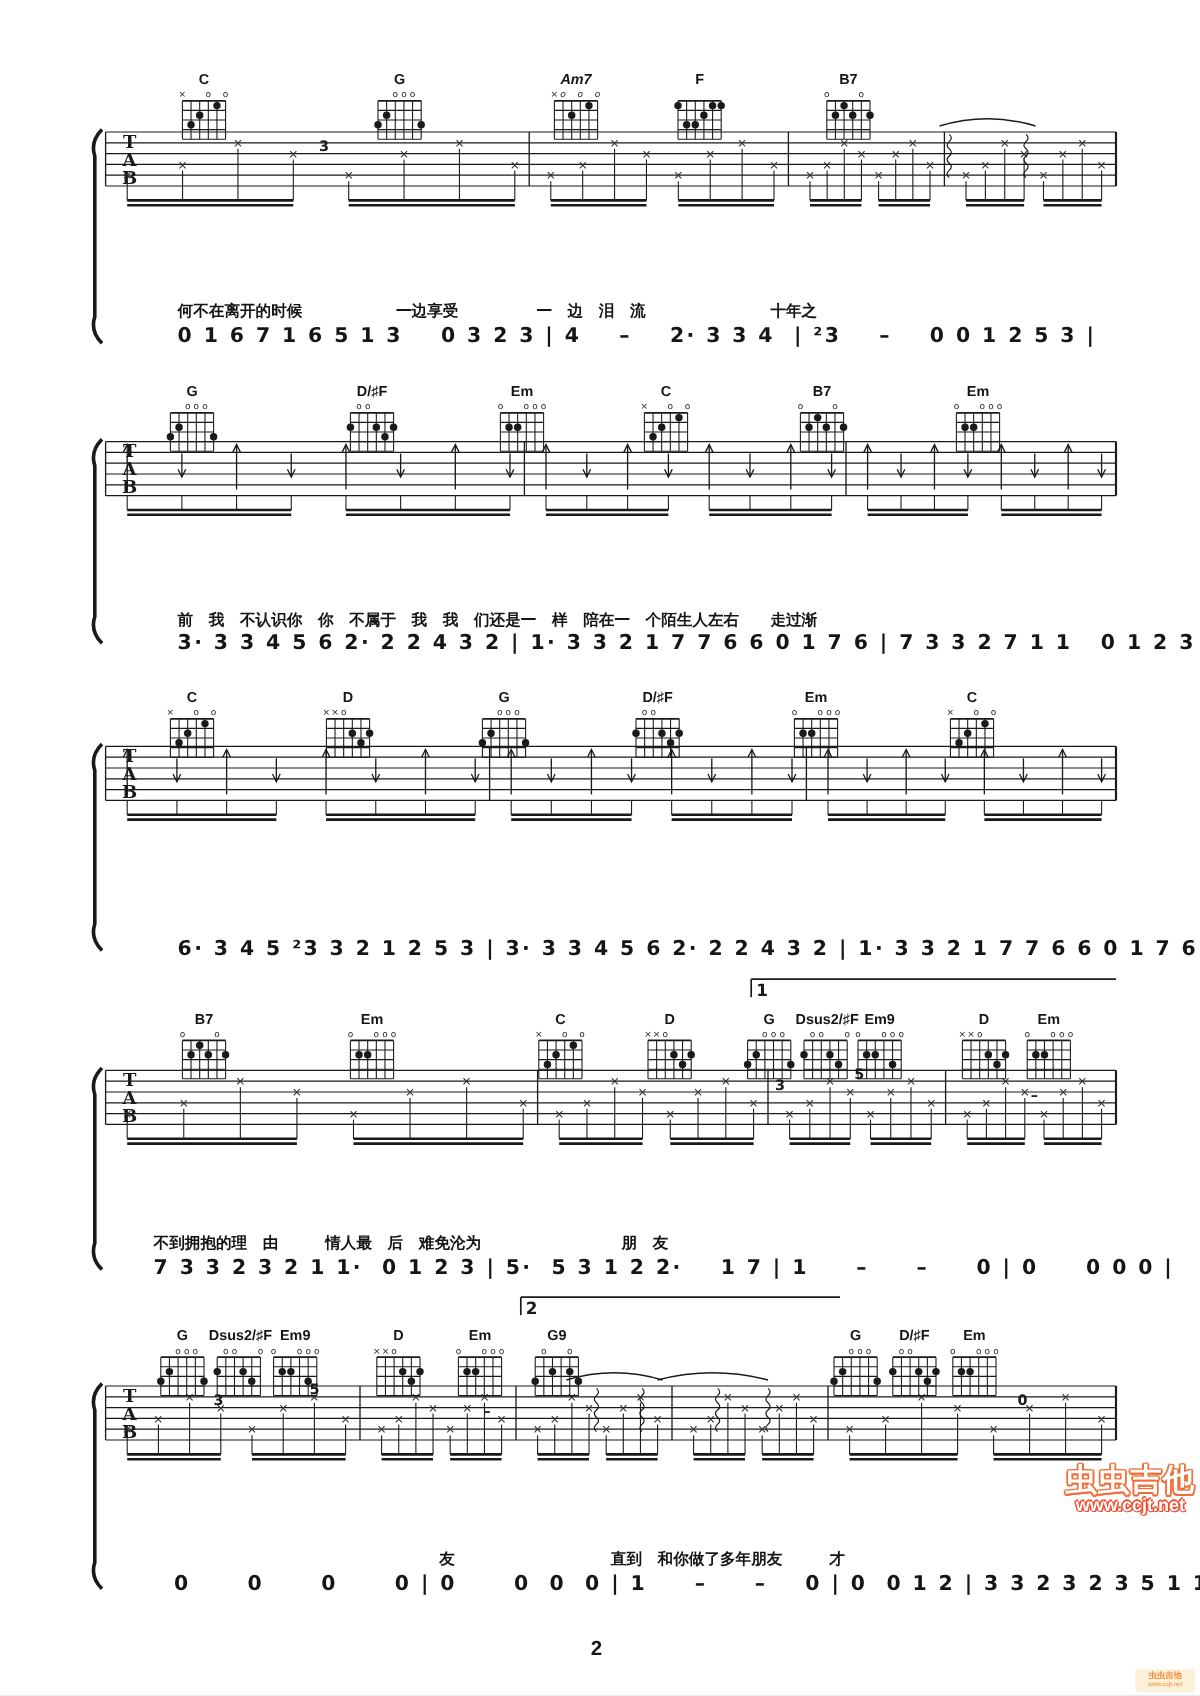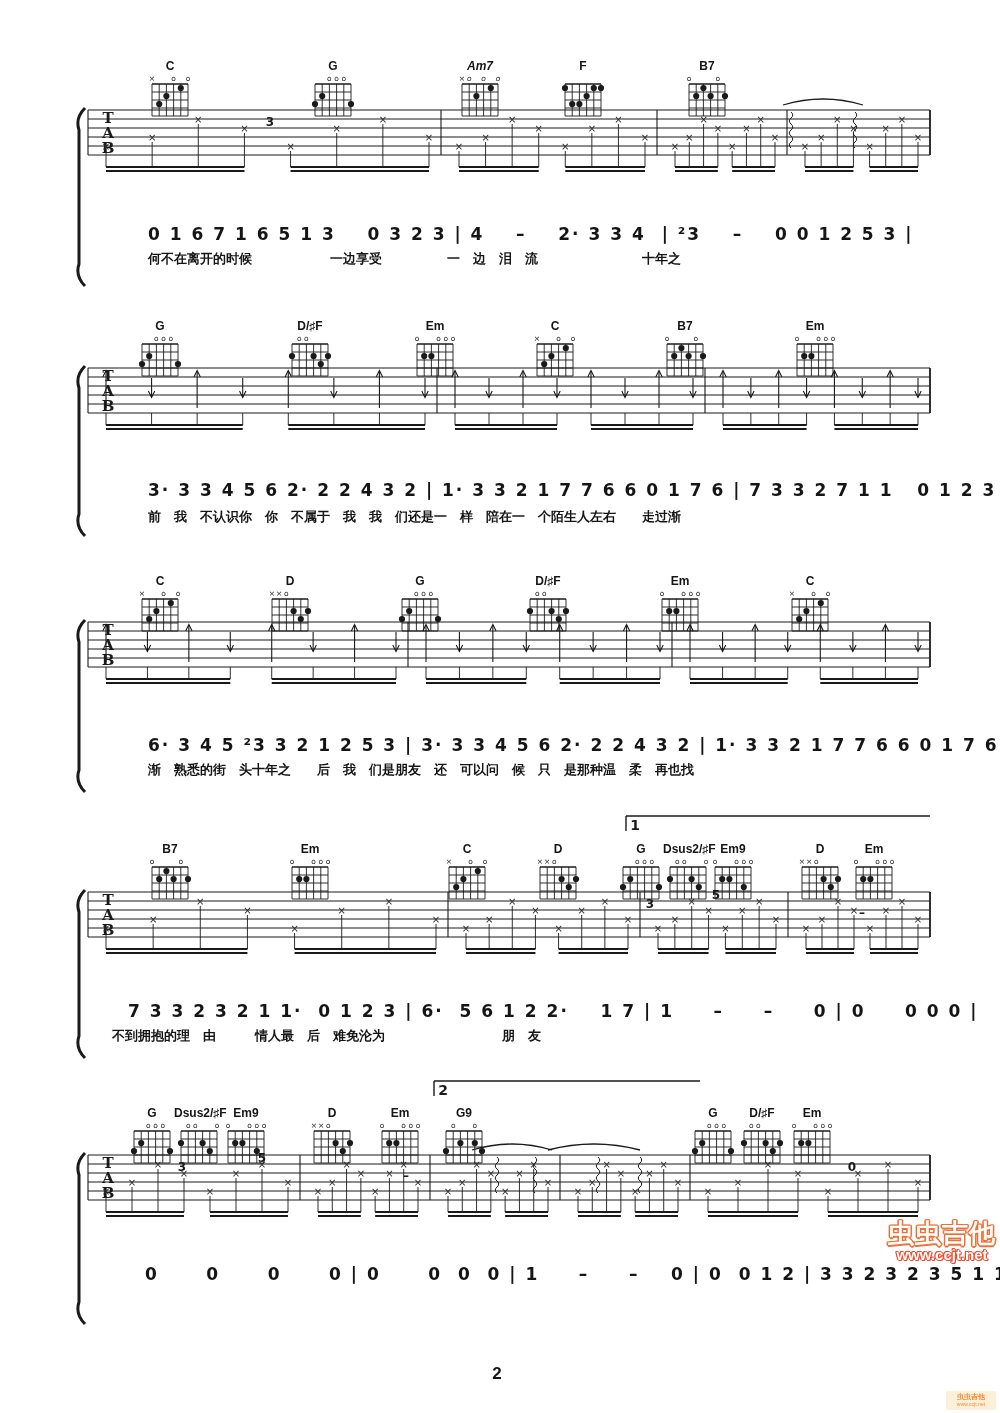--- a/index.html
+++ b/index.html
@@ -3,21 +3,21 @@
 <meta charset="utf-8">
 <style>
   html,body{margin:0;padding:0;background:#dcdcdc;}
   .page{position:relative;width:1000px;height:1413px;background:#ffffff;overflow:hidden;
         font-family:"Liberation Sans",sans-serif;color:#151515;}
   svg.overlay{position:absolute;left:0;top:0;}
   .chord{position:absolute;width:50px;text-align:center;}
   .chord .lbl{font-size:12px;font-weight:bold;line-height:12px;white-space:nowrap;
               font-family:"Liberation Sans",sans-serif;}
   .numline{position:absolute;font-family:"DejaVu Sans",sans-serif;font-weight:bold;
-           font-size:17px;letter-spacing:2px;white-space:pre;}
+           font-size:17px;letter-spacing:2px;white-space:pre;margin-top:46px;}
   .lyrline{position:absolute;font-weight:bold;font-size:13px;white-space:pre;letter-spacing:0px;}
   .pagenum{position:absolute;left:482px;top:1364px;width:30px;text-align:center;
            font-size:17px;font-weight:bold;}
   .wm{position:absolute;left:884px;top:1220px;width:116px;text-align:center;line-height:1.05;}
   .wm .wm-name{font-size:26px;font-weight:bold;letter-spacing:1px;color:#ffffff;
       text-shadow:1.5px 0 0 #ee7038,-1.5px 0 0 #ee7038,0 1.5px 0 #ee7038,0 -1.5px 0 #ee7038,
                   1px 1px 0 #ee7038,-1px -1px 0 #ee7038,1px -1px 0 #ee7038,-1px 1px 0 #ee7038;}
   .wm .wm-url{font-size:15px;font-weight:bold;color:#ffffff;
       text-shadow:1.2px 0 0 #ef4e30,-1.2px 0 0 #ef4e30,0 1.2px 0 #ef4e30,0 -1.2px 0 #ef4e30,
                   1px 1px 0 #ef4e30,-1px -1px 0 #ef4e30;}
@@ -887,21 +887,20 @@
         <line x1="14.2" y1="12" x2="14.2" y2="44" stroke="#1a1a1a" stroke-width="0.9"></line>
         <line x1="21.4" y1="12" x2="21.4" y2="44" stroke="#1a1a1a" stroke-width="0.9"></line>
         <line x1="28.6" y1="12" x2="28.6" y2="44" stroke="#1a1a1a" stroke-width="0.9"></line>
         <line x1="35.8" y1="12" x2="35.8" y2="44" stroke="#1a1a1a" stroke-width="0.9"></line>
         <line x1="43" y1="12" x2="43" y2="44" stroke="#1a1a1a" stroke-width="0.9"></line>
         <circle cx="14.2" cy="32" r="3.1" fill="#1a1a1a"></circle>
         <circle cx="21.4" cy="24" r="3.1" fill="#1a1a1a"></circle>
         <circle cx="35.8" cy="16" r="3.1" fill="#1a1a1a"></circle>
       </svg></div>
     <div class="numline" style="left: 148px; top: 735px;">6· 3 4 5 ²3 3 2 1 2 5 3 | 3· 3 3 4 5 6 2· 2 2 4 3 2 | 1· 3 3 2 1 7 7 6 6 0 1 7 6 |</div>
-    <div class="lyrline" style="left: 148px; top: 761px;">渐　熟悉的街　头十年之　　后　我　们是朋友　还　可以问　候　只　是那种温　柔　再也找</div>
     <div class="chord" style="left: 145px; top: 843px;"><div class="lbl">B7</div><svg width="50" height="48">
         <text x="7" y="9" font-size="7.5" text-anchor="middle" fill="#1a1a1a" font-family="&quot;DejaVu Sans&quot;,sans-serif">o</text>
         <text x="35.8" y="9" font-size="7.5" text-anchor="middle" fill="#1a1a1a" font-family="&quot;DejaVu Sans&quot;,sans-serif">o</text>
         <line x1="7" y1="12" x2="43" y2="12" stroke="#1a1a1a" stroke-width="1.4"></line>
         <line x1="7" y1="20" x2="43" y2="20" stroke="#1a1a1a" stroke-width="0.9"></line>
         <line x1="7" y1="28" x2="43" y2="28" stroke="#1a1a1a" stroke-width="0.9"></line>
         <line x1="7" y1="36" x2="43" y2="36" stroke="#1a1a1a" stroke-width="0.9"></line>
         <line x1="7" y1="44" x2="43" y2="44" stroke="#1a1a1a" stroke-width="0.9"></line>
         <line x1="7" y1="12" x2="7" y2="44" stroke="#1a1a1a" stroke-width="0.9"></line>
         <line x1="14.2" y1="12" x2="14.2" y2="44" stroke="#1a1a1a" stroke-width="0.9"></line>
@@ -1060,22 +1059,22 @@
         <line x1="7" y1="44" x2="43" y2="44" stroke="#1a1a1a" stroke-width="0.9"></line>
         <line x1="7" y1="12" x2="7" y2="44" stroke="#1a1a1a" stroke-width="0.9"></line>
         <line x1="14.2" y1="12" x2="14.2" y2="44" stroke="#1a1a1a" stroke-width="0.9"></line>
         <line x1="21.4" y1="12" x2="21.4" y2="44" stroke="#1a1a1a" stroke-width="0.9"></line>
         <line x1="28.6" y1="12" x2="28.6" y2="44" stroke="#1a1a1a" stroke-width="0.9"></line>
         <line x1="35.8" y1="12" x2="35.8" y2="44" stroke="#1a1a1a" stroke-width="0.9"></line>
         <line x1="43" y1="12" x2="43" y2="44" stroke="#1a1a1a" stroke-width="0.9"></line>
         <circle cx="14.2" cy="24" r="3.1" fill="#1a1a1a"></circle>
         <circle cx="21.4" cy="24" r="3.1" fill="#1a1a1a"></circle>
       </svg></div>
-    <div class="numline" style="left: 128px; top: 1001px;">7 3 3 2 3 2 1 1·  0 1 2 3 | 6·  5 6 1 2 2·    1 7 | 1     –     –     0 | 0     0 0 0 |</div>
-    <div class="lyrline" style="left: 112px; top: 1027px;">不到拥抱的理　由　　　情人最　后　难免沦为　　　　　　　　　朋　友</div>
+    <div class="numline" style="left: 128px; top: 1001px;">7 3 3 2 3 2 1 1·  0 1 2 3 | 5·  5 3 1 2 2·    1 7 | 1     –     –     0 | 0     0 0 0 |</div>
+    <div class="lyrline" style="left: 128px; top: 1027px;">不到拥抱的理　由　　　情人最　后　难免沦为　　　　　　　　　朋　友</div>
     <div class="chord" style="left: 127px; top: 1107px;"><div class="lbl">G</div><svg width="50" height="48">
         <text x="21.4" y="9" font-size="7.5" text-anchor="middle" fill="#1a1a1a" font-family="&quot;DejaVu Sans&quot;,sans-serif">o</text>
         <text x="28.6" y="9" font-size="7.5" text-anchor="middle" fill="#1a1a1a" font-family="&quot;DejaVu Sans&quot;,sans-serif">o</text>
         <text x="35.8" y="9" font-size="7.5" text-anchor="middle" fill="#1a1a1a" font-family="&quot;DejaVu Sans&quot;,sans-serif">o</text>
         <line x1="7" y1="12" x2="43" y2="12" stroke="#1a1a1a" stroke-width="1.4"></line>
         <line x1="7" y1="20" x2="43" y2="20" stroke="#1a1a1a" stroke-width="0.9"></line>
         <line x1="7" y1="28" x2="43" y2="28" stroke="#1a1a1a" stroke-width="0.9"></line>
         <line x1="7" y1="36" x2="43" y2="36" stroke="#1a1a1a" stroke-width="0.9"></line>
         <line x1="7" y1="44" x2="43" y2="44" stroke="#1a1a1a" stroke-width="0.9"></line>
         <line x1="7" y1="12" x2="7" y2="44" stroke="#1a1a1a" stroke-width="0.9"></line>
@@ -1235,13 +1234,14 @@
         <line x1="7" y1="12" x2="7" y2="44" stroke="#1a1a1a" stroke-width="0.9"></line>
         <line x1="14.2" y1="12" x2="14.2" y2="44" stroke="#1a1a1a" stroke-width="0.9"></line>
         <line x1="21.4" y1="12" x2="21.4" y2="44" stroke="#1a1a1a" stroke-width="0.9"></line>
         <line x1="28.6" y1="12" x2="28.6" y2="44" stroke="#1a1a1a" stroke-width="0.9"></line>
         <line x1="35.8" y1="12" x2="35.8" y2="44" stroke="#1a1a1a" stroke-width="0.9"></line>
         <line x1="43" y1="12" x2="43" y2="44" stroke="#1a1a1a" stroke-width="0.9"></line>
         <circle cx="14.2" cy="24" r="3.1" fill="#1a1a1a"></circle>
         <circle cx="21.4" cy="24" r="3.1" fill="#1a1a1a"></circle>
       </svg></div>
     <div class="numline" style="left: 145px; top: 1264px;">0      0      0      0 | 0      0  0  0 | 1     –     –    0 | 0  0 1 2 | 3 3 2 3 2 3 5 1 1 0 3 |</div>
+    <div class="lyrline" style="left: 145px; top: 1290px;">　　　　　　　　　　　　　　　　　友　　　　　　　　　　直到　和你做了多年朋友　　　才</div>
   </div>
 
 </body></html>

